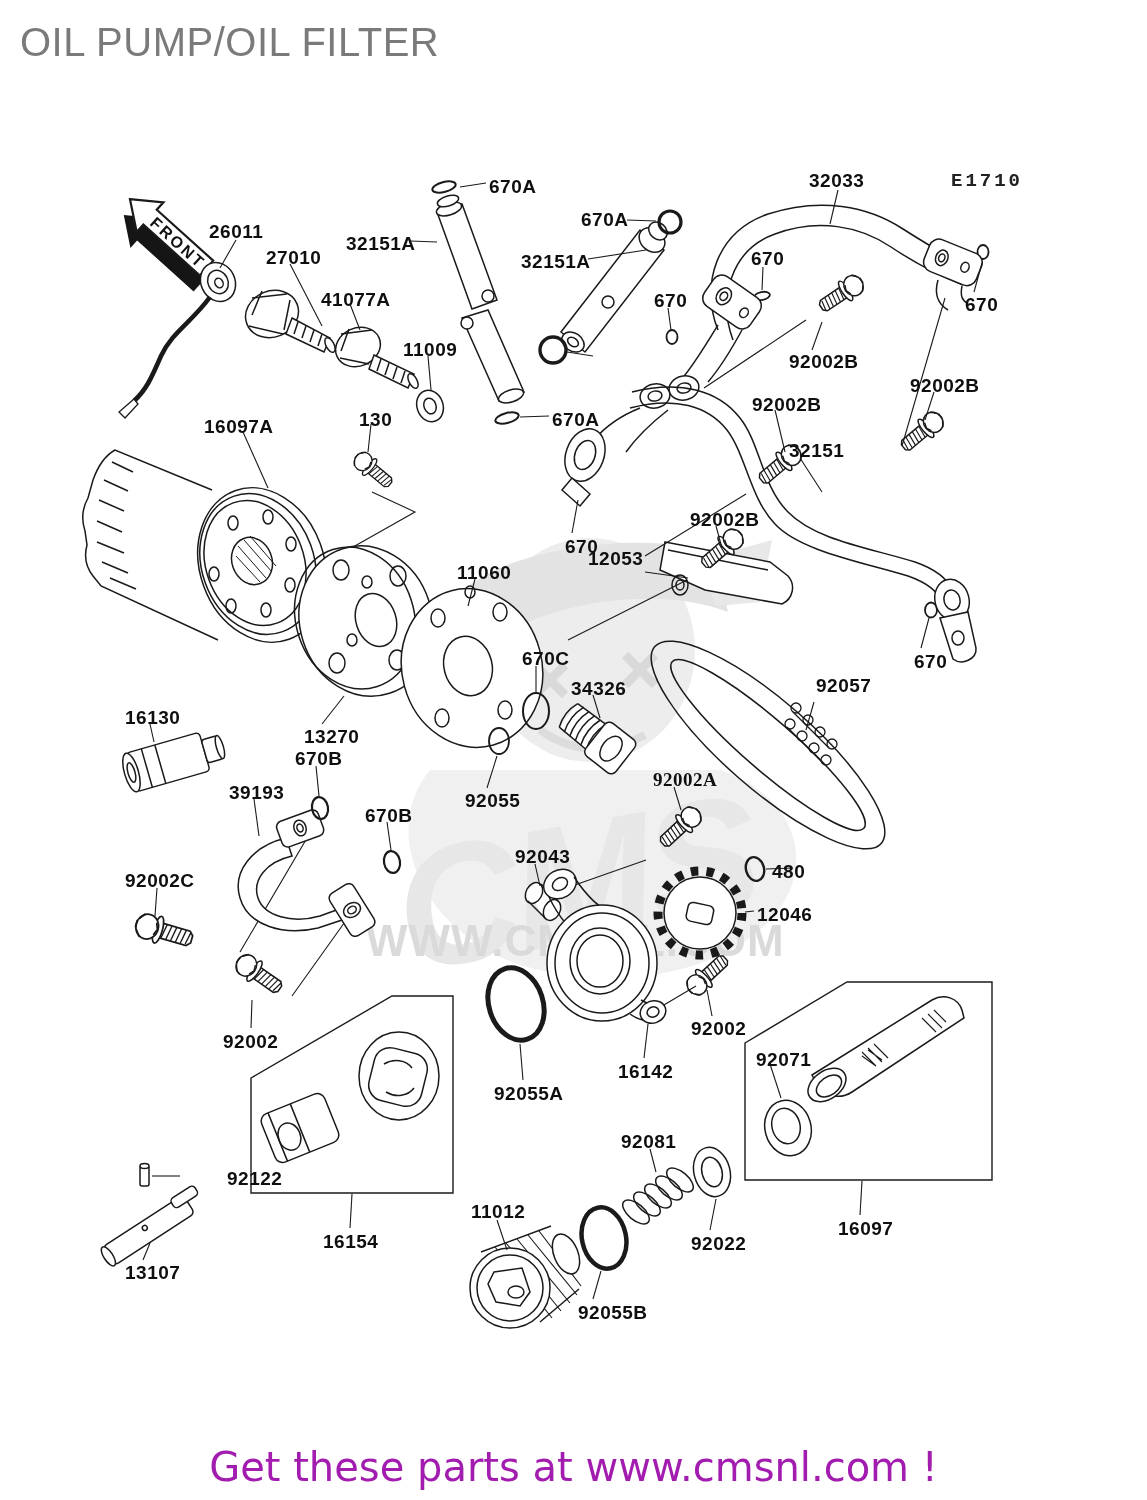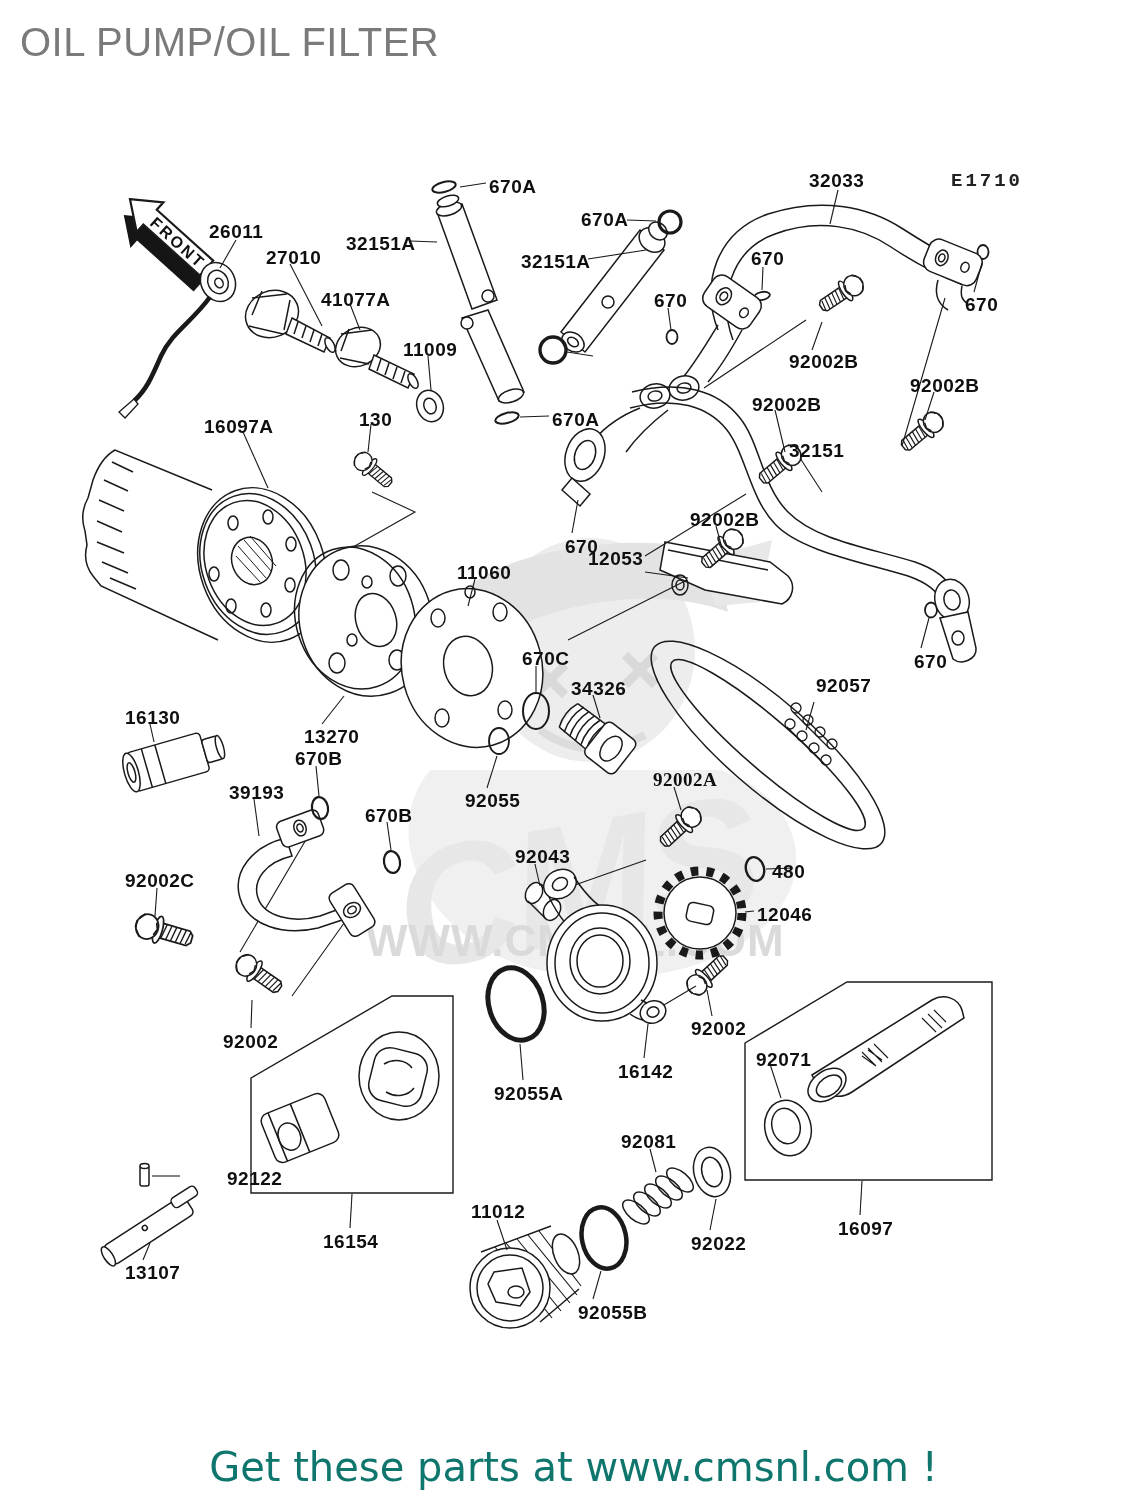--- a/index.html
+++ b/index.html
@@ -453,13 +453,13 @@
     <span class="plabel" style="left: 183px; top: 1168px; margin-left: 44px;">92122</span>
     <span class="plabel" style="left: 323px; top: 1231px;">16154</span>
     <span class="plabel" style="left: 471px; top: 1201px;">11012</span>
     <span class="plabel" style="left: 621px; top: 1131px;">92081</span>
     <span class="plabel" style="left: 125px; top: 1262px;">13107</span>
     <span class="plabel" style="left: 691px; top: 1233px;">92022</span>
     <span class="plabel" style="left: 838px; top: 1218px;">16097</span>
     <span class="plabel" style="left: 578px; top: 1302px;">92055B</span>
   </div>
 
-<div id="footer-banner" style="color: #0f766e;">Get these parts at www.cmsnl.com !</div>
+<div id="footer-banner" style="color: #a21caf;">Get these parts at www.cmsnl.com !</div>
 
 </body></html>

